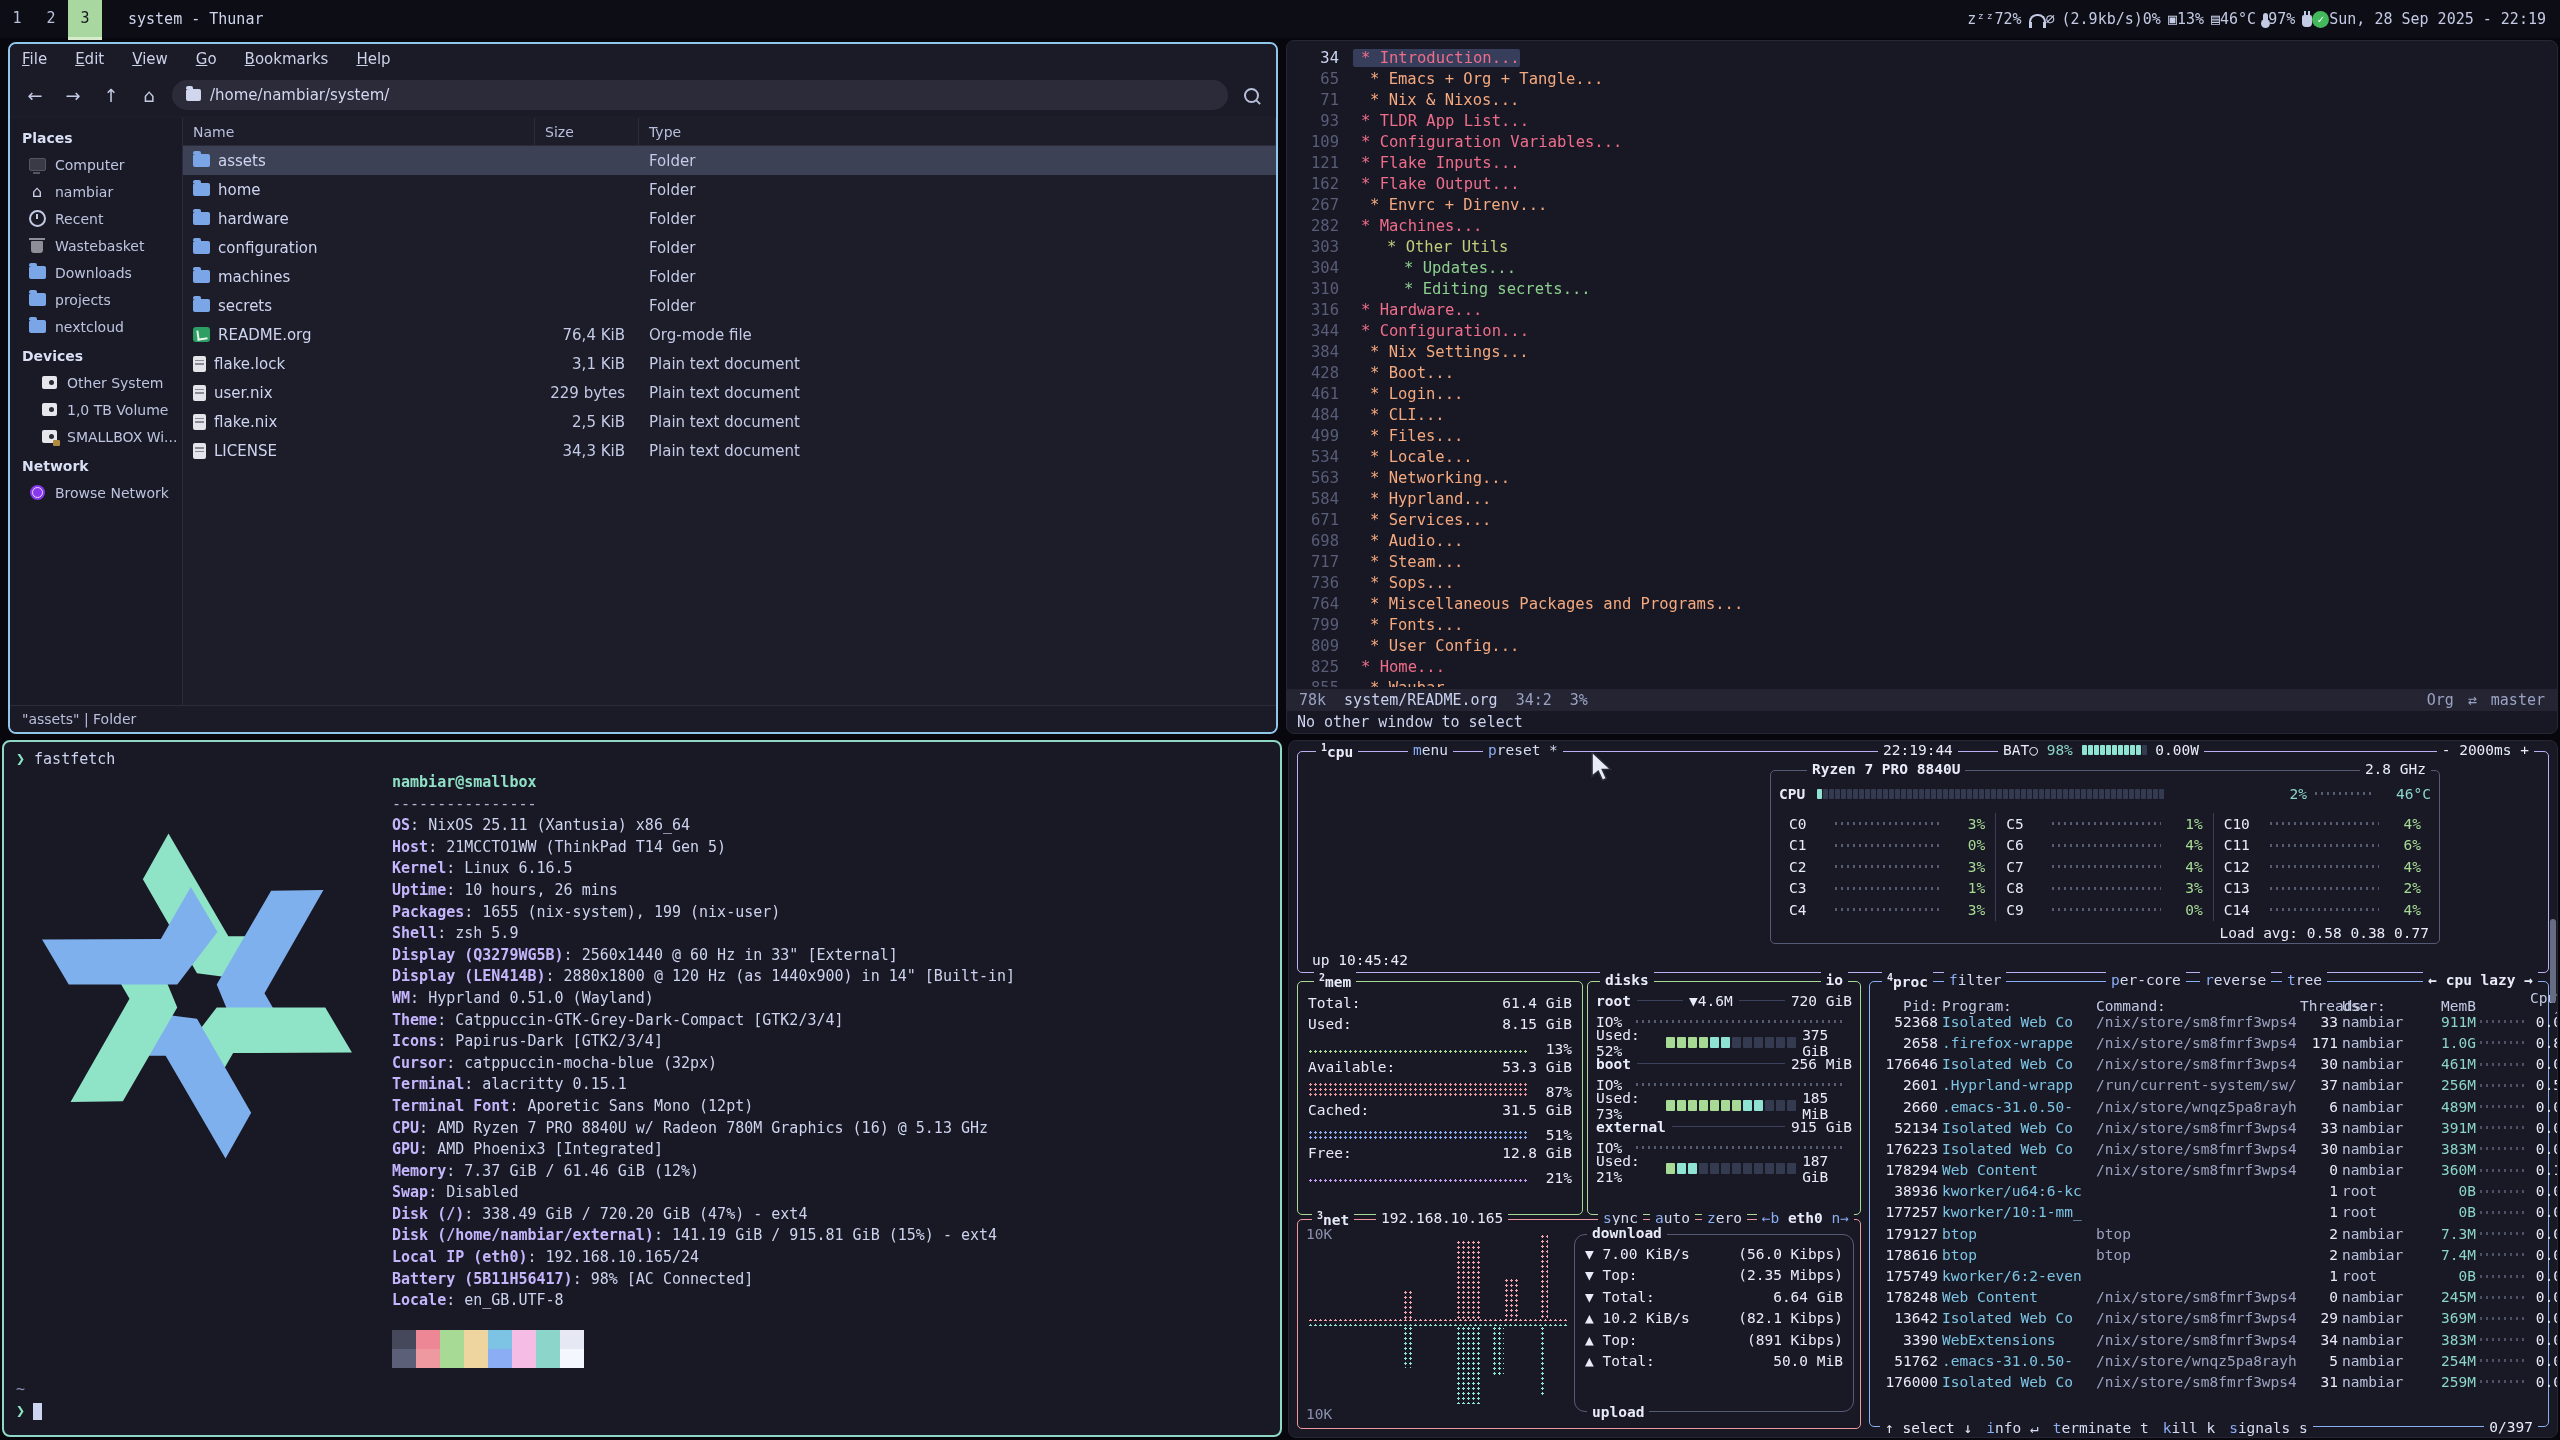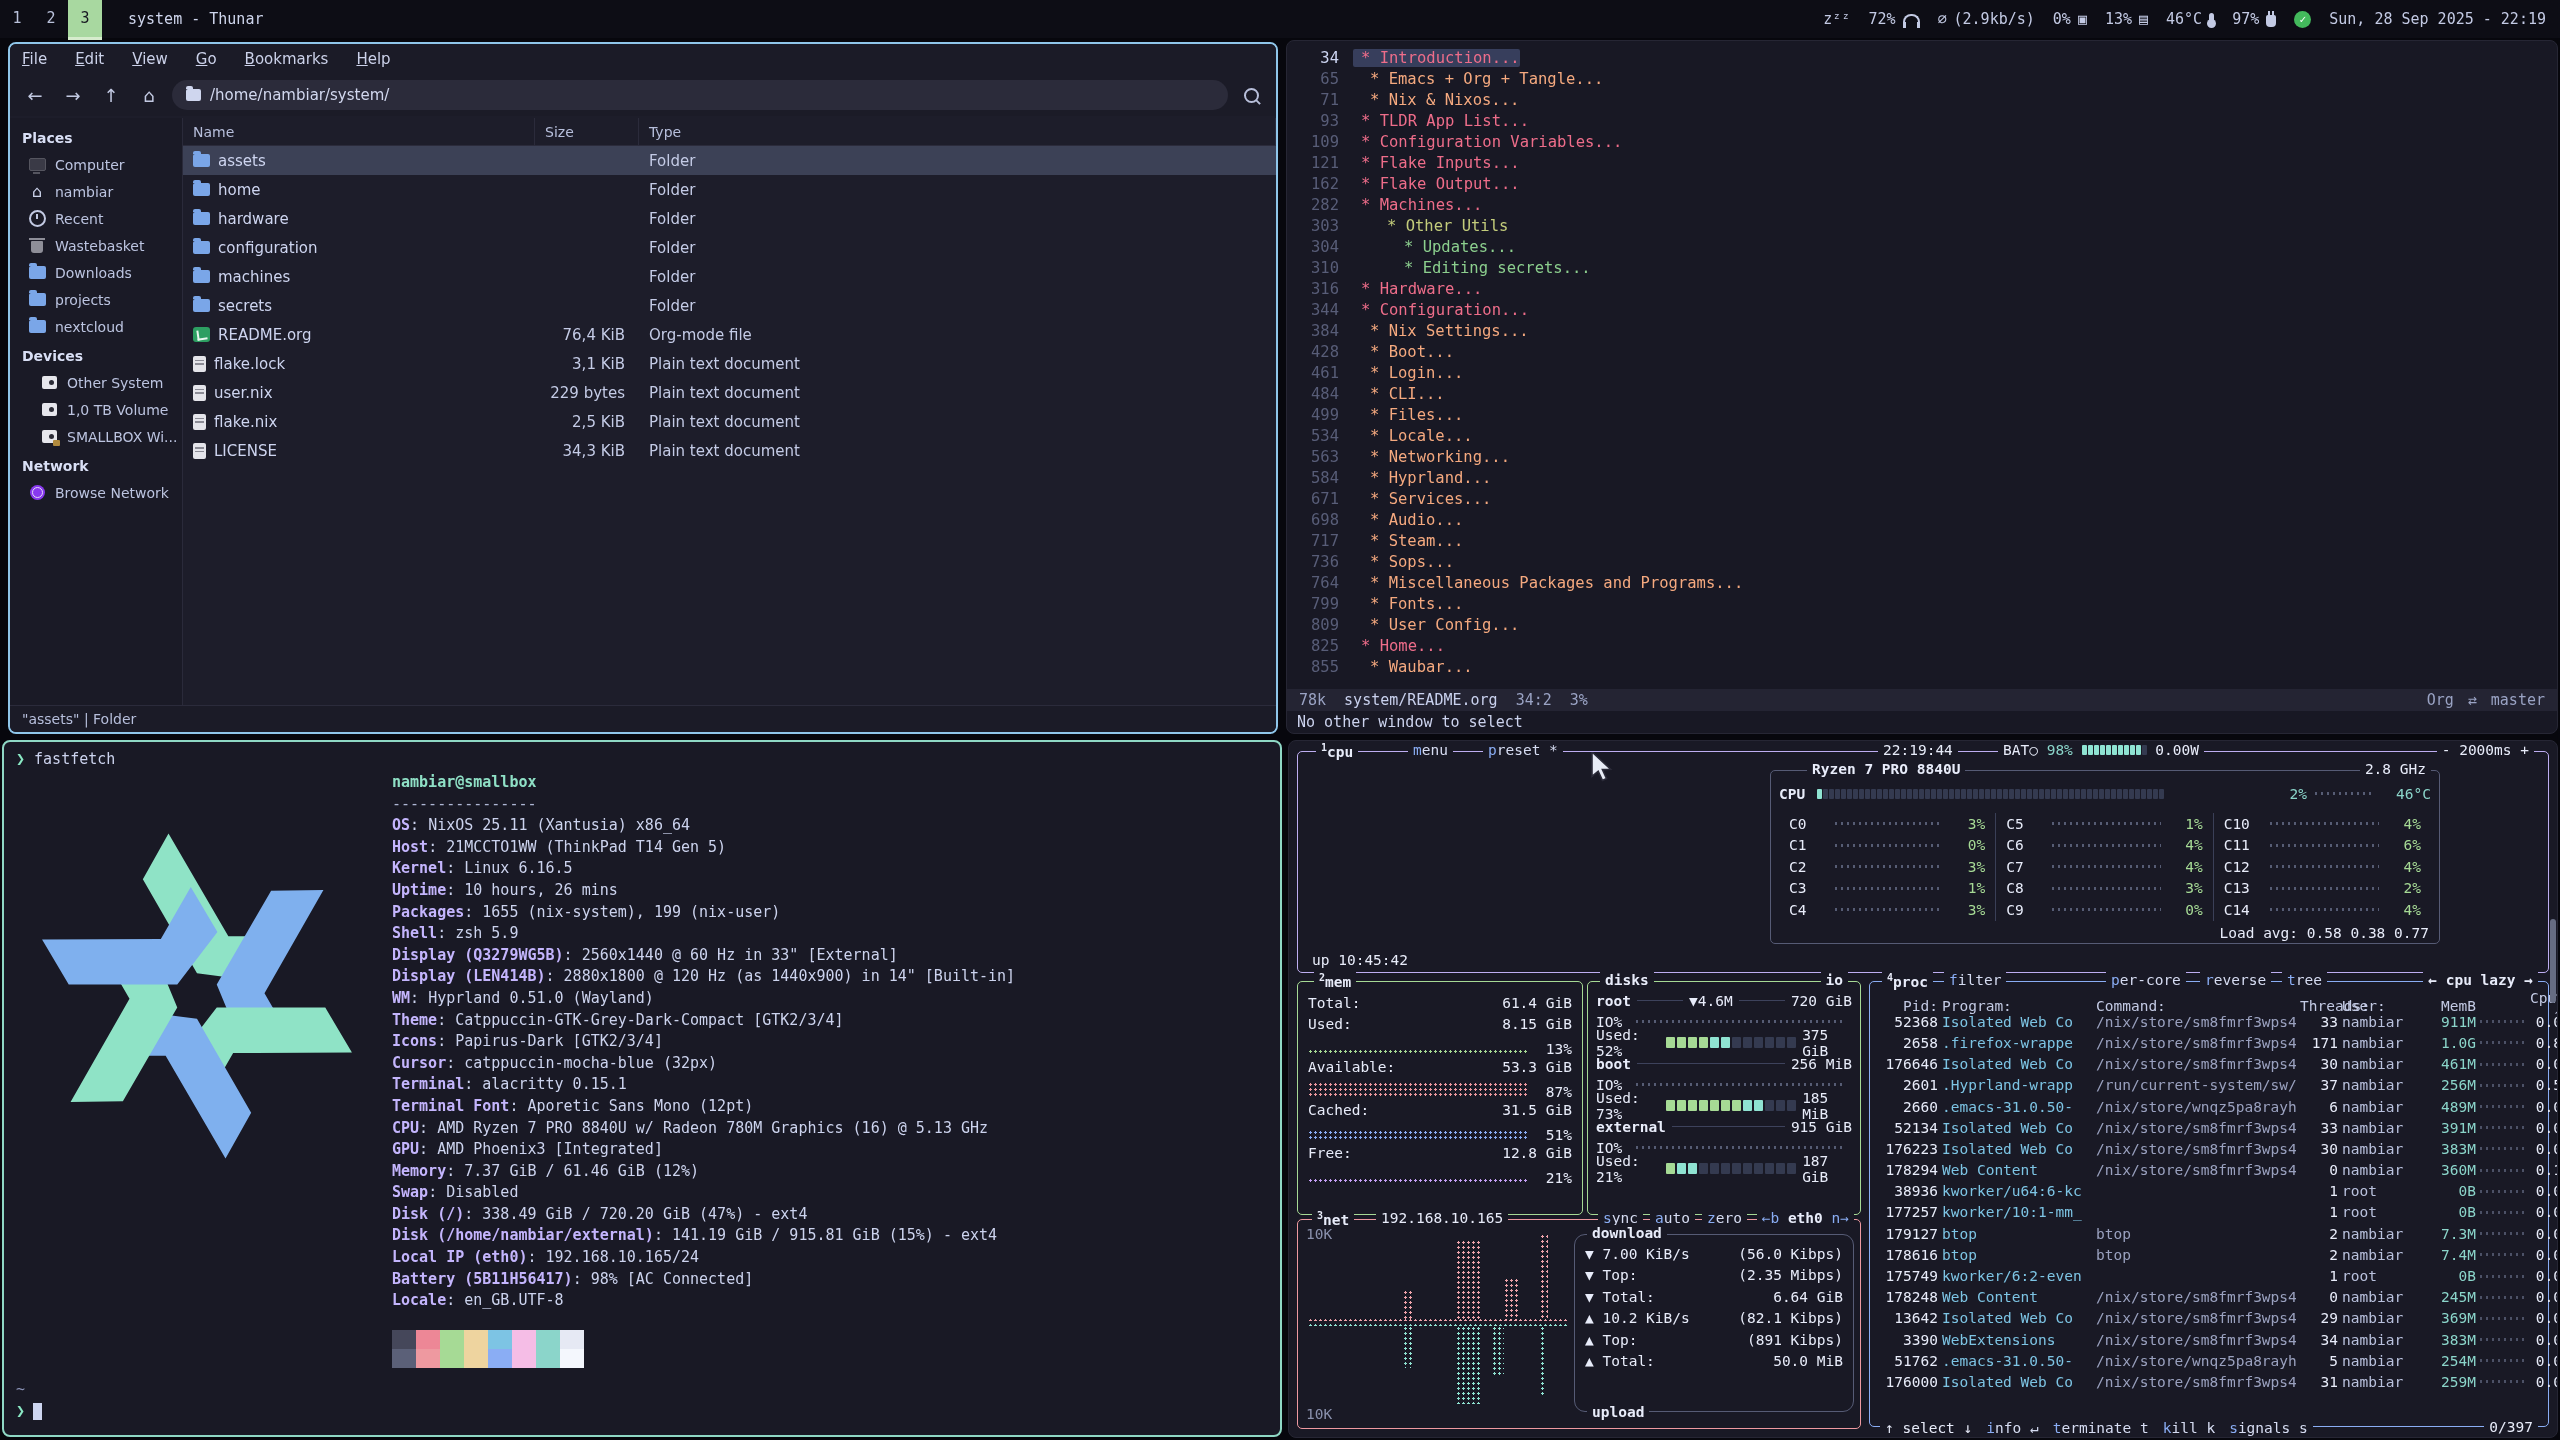--- a/index.html
+++ b/index.html
@@ -5,21 +5,21 @@
   html,body{margin:0;padding:0}
   body{width:2560px;height:1440px;position:relative;background:#07070d;
        font-family:"DejaVu Sans",sans-serif;overflow:hidden;color:#ccd3ee}
   .mono,.mono *{font-family:"DejaVu Sans Mono",monospace}
   
   #topbar{position:absolute;left:0;top:0;width:2560px;height:38px;background:#0d0d15;
           display:flex;align-items:center;font-family:"DejaVu Sans Mono",monospace;font-size:15px}
   .ws{width:34px;height:38px;display:flex;align-items:center;justify-content:center;color:#b9c1da}
   .ws.active{background:#a8d8a0;color:#15151f;border-bottom:3px solid #d6eccd}
   #wtitle{margin-left:26px;color:#ced5ec}
-  #status{margin-left:auto;display:flex;align-items:center;gap:18px;padding-right:14px;color:#c3cae4}
+  #status{margin-left:auto;display:flex;align-items:center;padding-right:14px;color:#c3cae4}
   .sitem{display:flex;align-items:center;gap:7px}
   .glyph{font-size:15px;color:#c3cae4}
   .ico-hp{width:13px;height:9px;border:2px solid #c3cae4;border-bottom:none;border-radius:8px 8px 0 0;position:relative;display:inline-block}
   .ico-hp::before,.ico-hp::after{content:"";position:absolute;bottom:-3px;width:3px;height:6px;background:#c3cae4}
   .ico-hp::before{left:-2px}.ico-hp::after{right:-2px}
   .ico-th{width:5px;height:13px;background:#c3cae4;border-radius:3px;position:relative;display:inline-block}
   .ico-th::after{content:"";position:absolute;left:-2px;bottom:-2px;width:9px;height:9px;border-radius:50%;background:#c3cae4}
   .ico-plug{width:10px;height:12px;background:#c3cae4;border-radius:2px 2px 4px 4px;position:relative;display:inline-block;margin-top:3px}
   .ico-plug::before,.ico-plug::after{content:"";position:absolute;top:-4px;width:2px;height:4px;background:#c3cae4}
   .ico-plug::before{left:2px}.ico-plug::after{right:2px}
@@ -411,20 +411,21 @@
 
 <div id="emacs" class="win mono">
   <div id="e-buf">
       <div class="e-line"><span class="e-num cur">34</span><span class="lv1 ind1 curhl">* Introduction...</span></div>
       <div class="e-line"><span class="e-num">65</span><span class="lv2 ind2">* Emacs + Org + Tangle...</span></div>
       <div class="e-line"><span class="e-num">71</span><span class="lv2 ind2">* Nix &amp; Nixos...</span></div>
       <div class="e-line"><span class="e-num">93</span><span class="lv1 ind1">* TLDR App List...</span></div>
       <div class="e-line"><span class="e-num">109</span><span class="lv1 ind1">* Configuration Variables...</span></div>
       <div class="e-line"><span class="e-num">121</span><span class="lv1 ind1">* Flake Inputs...</span></div>
       <div class="e-line"><span class="e-num">162</span><span class="lv1 ind1">* Flake Output...</span></div>
+      <div class="e-line"><span class="e-num">267</span><span class="lv2 ind2">* Envrc + Direnv...</span></div>
       <div class="e-line"><span class="e-num">282</span><span class="lv1 ind1">* Machines...</span></div>
       <div class="e-line"><span class="e-num">303</span><span class="lv3 ind3">* Other Utils</span></div>
       <div class="e-line"><span class="e-num">304</span><span class="lv4 ind4">* Updates...</span></div>
       <div class="e-line"><span class="e-num">310</span><span class="lv4 ind4">* Editing secrets...</span></div>
       <div class="e-line"><span class="e-num">316</span><span class="lv1 ind1">* Hardware...</span></div>
       <div class="e-line"><span class="e-num">344</span><span class="lv1 ind1">* Configuration...</span></div>
       <div class="e-line"><span class="e-num">384</span><span class="lv2 ind2">* Nix Settings...</span></div>
       <div class="e-line"><span class="e-num">428</span><span class="lv2 ind2">* Boot...</span></div>
       <div class="e-line"><span class="e-num">461</span><span class="lv2 ind2">* Login...</span></div>
       <div class="e-line"><span class="e-num">484</span><span class="lv2 ind2">* CLI...</span></div>

